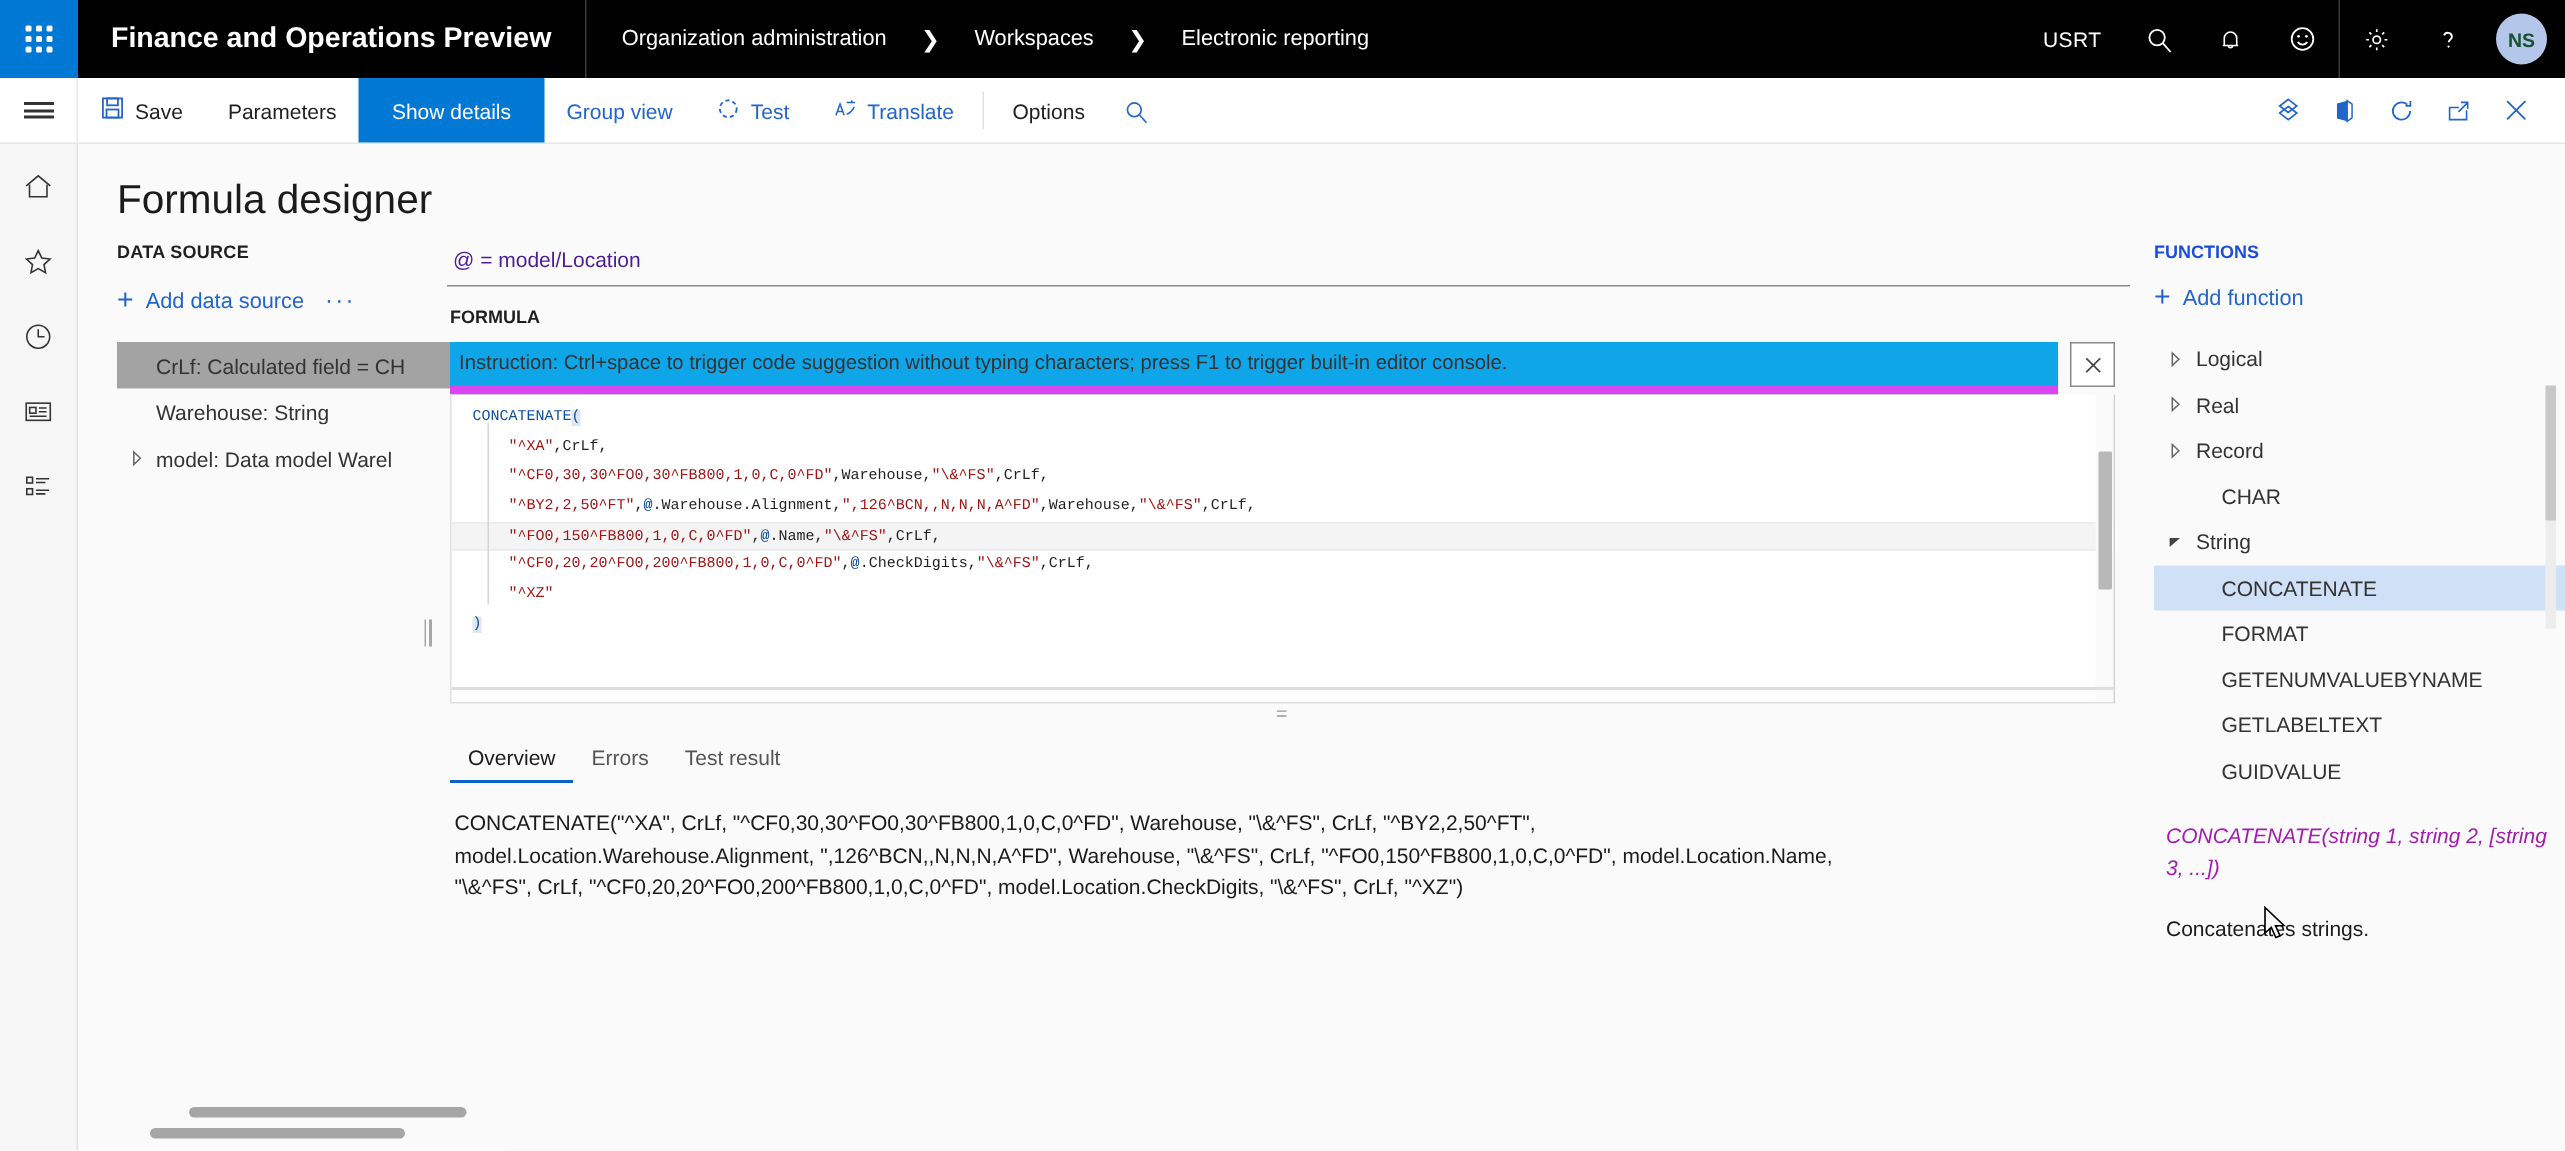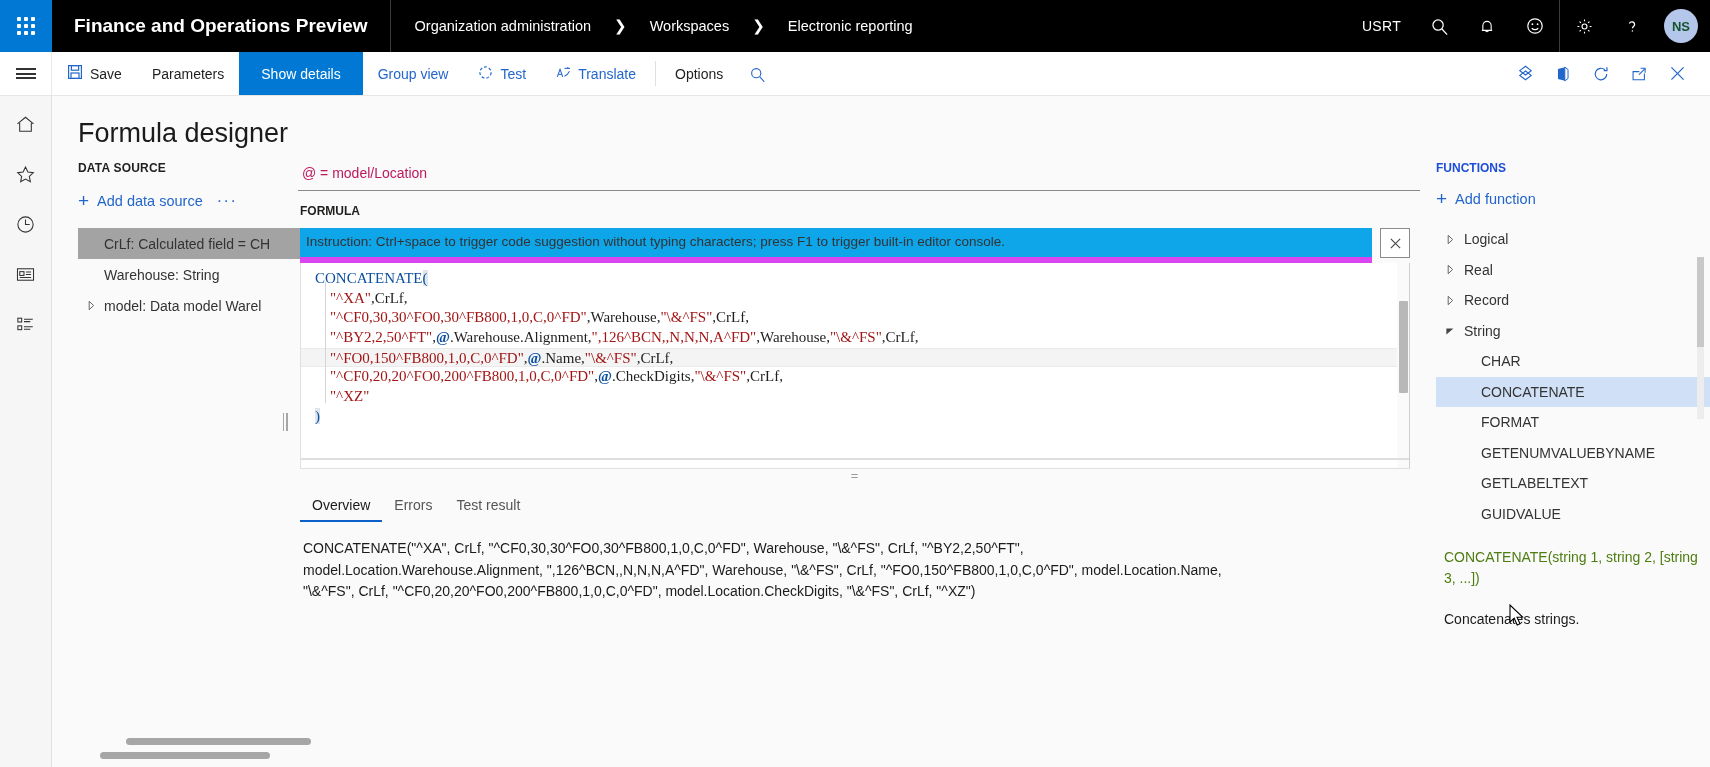--- a/index.html
+++ b/index.html
@@ -117,43 +117,43 @@
   .ds-label { overflow:hidden; }
 
   .split-h {
     position:absolute; left: 228px; top: 250px; width: 10px; height: 22px;
     display:flex; align-items:center; justify-content:center; cursor: col-resize;
   }
   .split-h i { width:1.5px; height: 18px; background:#a6a6a6; margin: 0 1px; display:block;}
 
   
   .pane-center { flex: 1; min-width: 0; padding-right: 8px; position: relative; }
-  .at-line { font-size: 14px; color: #be185d; padding: 4px 0 9px 12px; }
+  .at-line { font-size: 14px; color: #4c1d95; padding: 4px 0 9px 12px; }
   .rule-line { border-bottom: 1px solid #8a8a8a; margin: 0 0 0 8px; }
   .formula-head { font-size: 12px; font-weight: 700; color: #201f1e; padding: 13px 0 10px 10px; }
 
   .instr-row { display:flex; align-items:flex-start; padding-left: 10px; }
   .instr {
     flex: 1; font-size: 13.5px; color:#333; padding: 6px 8px 8px 6px;
     border-bottom: 6px solid #d946ef; background: #0ea5e9;
   }
   .close-box {
     width: 30px; height: 30px; border: 1px solid #8a8a8a; background:#fff;
     display:flex; align-items:center; justify-content:center; cursor:pointer;
     margin-left: 8px; margin-right: 10px; color:#444;
   }
 
   .editor {
     margin: 0 10px 0 10px; background: #ffffff; border: 1px solid #e0e0e0;
     border-top: none; height: 206px; position: relative; overflow: hidden;
     border-right: 1px solid #cfcfcf;
   }
   .code {
-    font-family: Liberation Serif, serif;
-    font-size: 15px; line-height: 19.7px; padding: 6px 0 0 0;
+    font-family: Liberation Mono, monospace;
+    font-size: 10px; line-height: 19.7px; padding: 6px 0 0 0;
     white-space: pre; position: relative;
   }
   .code-line { padding-left: 14px; height: 19.7px; position: relative; }
   .code-line.cur { background: #f4f4f4; border-top:1px solid #eaeaea; border-bottom:1px solid #eaeaea; }
   .indent-guide {
     position:absolute; left: 24px; top: 19px; width:1px; height: 121px; background:#d4d4d4;
   }
   .tk-fn { color:#0b4f9e; }
   .tk-str { color:#a31515; }
   .tk-op { color:#1f1f1f; }
@@ -186,21 +186,21 @@
   .pane-fn { width: 282px; flex: 0 0 282px; padding-left: 8px; position: relative; }
   .fn-head { font-size: 12px; font-weight: 700; color: #1d4ed8; padding-bottom: 6px; }
   .fn-tree { margin-top: 8px; }
   .fn-row {
     display:flex; align-items:center; height: 30.5px; font-size: 14px;
     color:#333; cursor:pointer; padding-left: 0px;
   }
   .fn-row.selected { background:#cfe0f7; }
   .fn-caret { width: 28px; flex:0 0 28px; display:flex; align-items:center; justify-content:center;}
   .fn-leaf-pad { padding-left: 45px; }
-  .fn-desc { padding: 18px 6px 0 8px; font-size: 14px; color:#4d7c0f; line-height: 21px; }
+  .fn-desc { padding: 18px 6px 0 8px; font-size: 14px; color:#a21caf; line-height: 21px; font-style: italic; }
   .fn-desc2 { padding: 22px 6px 0 8px; font-size: 14px; color:#1b1b1b; }
 
   .fn-vscroll { position:absolute; right: 6px; top: 96px; width: 7px; height: 162px; background:#ededed;}
   .fn-vthumb { position:absolute; right:6px; top: 96px; width:7px; height: 90px; background:#c8c8c8; }
 
   
   .hscroll-outer { position:absolute; left: 26px; bottom: 22px; width: 1200px; height: 8px;}
   .hthumb1 { position:absolute; left: 48px; bottom: 0; width: 185px; height: 7px; background:#a6a6a6; border-radius:4px;}
   .hthumb2 { position:absolute; left: 22px; bottom: -14px; width: 170px; height: 7px; background:#a6a6a6; border-radius:4px;}
 
@@ -492,30 +492,30 @@
             <span>Real</span>
           </div>
           <div class="fn-row">
             <span class="fn-caret">
               <svg width="9" height="11" viewBox="0 0 9 11" fill="none" stroke="#666" stroke-width="1">
                   <path d="M2.2 1.3 6.6 5.5 2.2 9.7z"></path>
                 </svg>
             </span>
             <span>Record</span>
           </div>
+          <div class="fn-row fn-leaf-pad">CHAR</div>
+
           <div class="fn-row">
             <span class="fn-caret">
               <svg width="10" height="10" viewBox="0 0 10 10" fill="#444">
                   <path d="M1.4 2.6h7L1.4 8.6z"></path>
                 </svg>
             </span>
             <span>String</span>
           </div>
-
-          <div class="fn-row fn-leaf-pad">CHAR</div>
           <div class="fn-row fn-leaf-pad selected">CONCATENATE</div>
           <div class="fn-row fn-leaf-pad">FORMAT</div>
           <div class="fn-row fn-leaf-pad">GETENUMVALUEBYNAME</div>
           <div class="fn-row fn-leaf-pad">GETLABELTEXT</div>
           <div class="fn-row fn-leaf-pad">GUIDVALUE</div>
         </div>
 
         <div class="fn-desc">CONCATENATE(string 1, string 2, [string 3, ...])</div>
         <div class="fn-desc2">Concatenates strings.</div>
 

